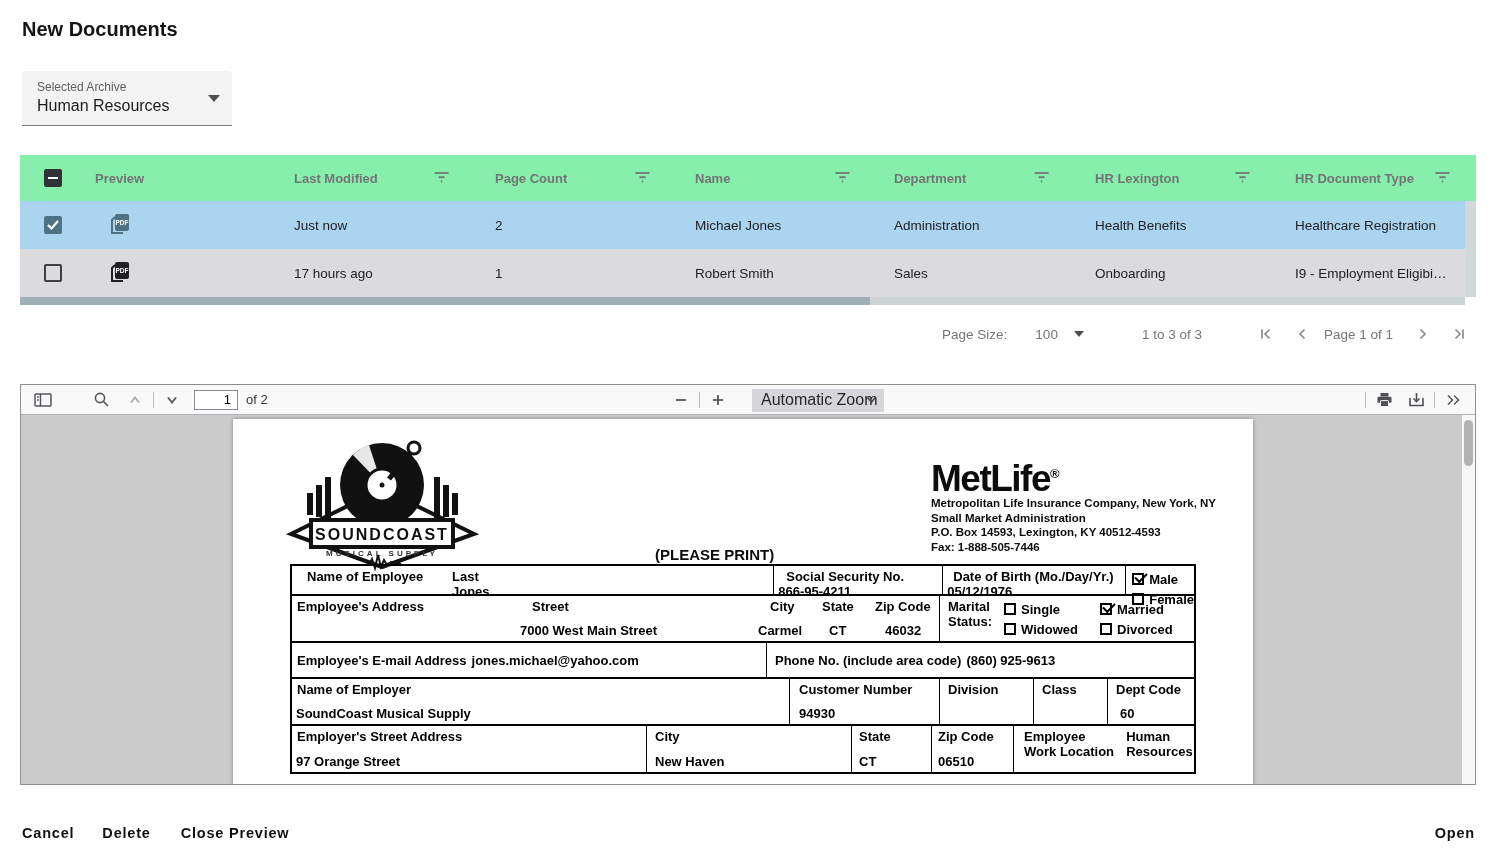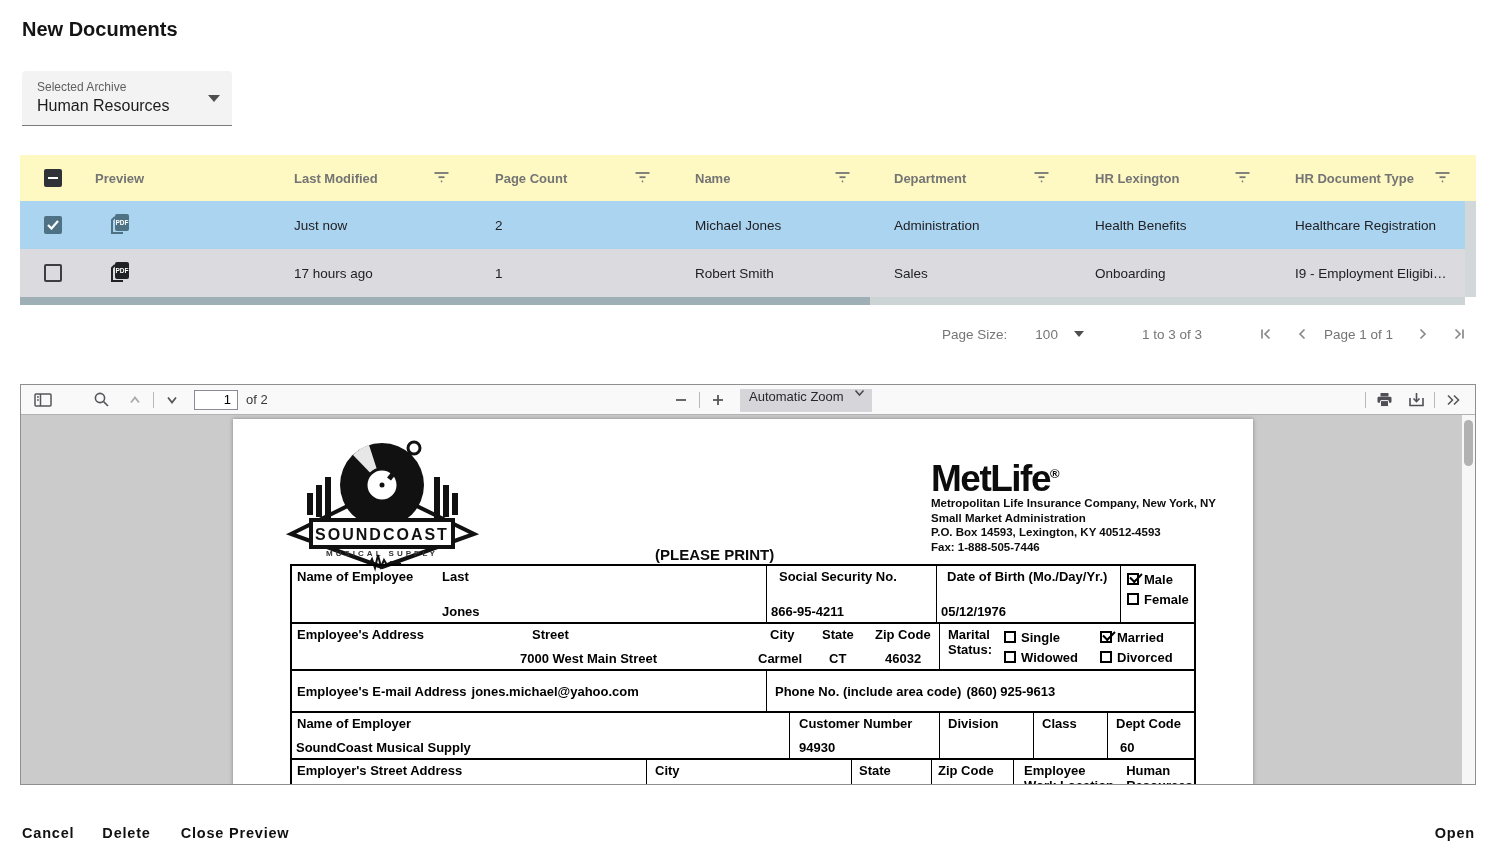--- a/index.html
+++ b/index.html
@@ -11,21 +11,21 @@
 
   .archive-select { position:absolute; left:22px; top:71px; width:210px; height:55px;
     background:#f3f3f4; border-bottom:1px solid #7a7a7a; border-radius:4px 4px 0 0; cursor:pointer; }
   .archive-select .lbl { position:absolute; left:15px; top:9px; font-size:12px; color:#5f5f5f; }
   .archive-select .val { position:absolute; left:15px; top:26px; font-size:16px; color:#1b1b1b; }
   .archive-select .caret { position:absolute; right:12px; top:24px; width:0; height:0;
     border-left:6px solid transparent; border-right:6px solid transparent; border-top:7px solid #4f4f4f; }
 
   
   .grid { position:absolute; left:20px; top:155px; width:1456px; }
-  .thead { display:flex; height:46px; align-items:center; background:#fef9c3; }
+  .thead { display:flex; height:46px; align-items:center; background:#86efac; }
   .trow  { display:flex; height:48px; align-items:center; }
   .trow.selected { background:#abd4f1; }
   .trow.alt      { background:#dbdbdf; }
   .c0{width:75px;} .c1{width:199px;} .c2{width:201px;} .c3{width:200px;}
   .c4{width:199px;} .c5{width:201px;} .c6{width:200px;} .c7{width:170px;}
   .hcell { position:relative; font-size:13px; font-weight:700; color:#747474; height:100%; display:flex; align-items:center; }
   .hcell .ficon { position:absolute; left:140px; top:16px; }
   .tcell { font-size:13.5px; color:#202124; }
   .cb-wrap { padding-left:24px; display:flex; align-items:center; height:100%; }
   .checkbox { width:18px; height:18px; border-radius:2px; display:flex; align-items:center; justify-content:center; cursor:pointer; }
@@ -51,22 +51,22 @@
 
   
   .viewer { position:absolute; left:20px; top:384px; width:1456px; height:401px; border:1px solid #8f8f8f; background:#cbcbcb; }
   .toolbar { position:relative; height:30px; background:#f9f9fa; border-bottom:1px solid #b1b1b6; display:flex; align-items:center; padding:0 10px; }
   .tbtn { display:flex; align-items:center; justify-content:center; width:24px; height:24px; cursor:pointer; }
   .tsep { width:1px; height:16px; background:#b9b9bd; margin:0 6px; }
   .page-input { width:44px; height:20px; border:1px solid #8b8b95; background:#fff; font-size:13px; text-align:right;
     padding-right:6px; margin-left:10px; font-family:"Liberation Sans",sans-serif; }
   .of-pages { font-size:13px; color:#38383d; margin-left:8px; }
   .tb-center { position:absolute; left:648px; top:0; height:30px; display:flex; align-items:center; }
-  .zoom-select { margin-left:10px; width:132px; height:23px; background:#d6d6da; display:flex; align-items:flex-start;
-    font-size:13px; color:#26262b; padding-left:9px; cursor:pointer; position:relative; }
+  .zoom-select { margin-left:22px; width:132px; height:23px; background:#d6d6da; display:flex; align-items:center;
+    font-size:16px; color:#26262b; padding-left:9px; cursor:pointer; position:relative; }
   .zoom-select svg { position:absolute; right:7px; }
   .tb-right { margin-left:auto; display:flex; align-items:center; }
 
   .docarea { position:relative; height:369px; overflow:hidden; }
   .pdf-page { position:absolute; left:212px; top:4px; width:1020px; height:720px; background:#fff; box-shadow:0 0 4px rgba(0,0,0,.35); }
   .v-scrollbar { position:absolute; right:0; top:0; width:13px; height:369px; background:#f7f7f7; }
   .v-scrollbar .thumb { position:absolute; top:5px; left:2px; width:9px; height:46px; background:#b2b2b2; border-radius:5px; }
 
   
   .metlife { position:absolute; left:698px; top:38px; color:#0c0c0c; width:290px; }
@@ -410,21 +410,21 @@
           <div class="ml-line">Metropolitan Life Insurance Company, New York, NY</div>
           <div class="ml-line">Small Market Administration</div>
           <div class="ml-line">P.O. Box 14593, Lexington, KY  40512-4593</div>
           <div class="ml-line">Fax:  1-888-505-7446</div>
         </div>
 
         <div class="please-print">(PLEASE PRINT)</div>
 
         <div class="hrform">
 
-          <div class="frow" style="height:58px;">
+          <div class="frow" style="height:30px;padding-left:10px;">
             <div class="fcell" style="width:475px; display:flex;">
               <span class="flabel" style="width:150px; padding:3px 0 0 5px;">Name of Employee</span>
               <span style="width:62px; display:flex; flex-direction:column; justify-content:space-between; padding:3px 0;">
                 <span class="flabel">Last</span>
                 <span class="fval">Jones</span>
               </span>
             </div>
             <div class="fcell" style="width:170px; display:flex; flex-direction:column; justify-content:space-between; padding:3px 0;">
               <span class="flabel" style="padding-left:12px;">Social Security No.</span>
               <span class="fval" style="padding-left:4px;">866-95-4211</span>
@@ -478,21 +478,21 @@
                     <span>Married</span>
                   </div>
                 <div class="optrow">
                     <span class="fcheck"></span>
                     <span>Divorced</span>
                   </div>
               </span>
             </div>
           </div>
 
-          <div class="frow" style="height:42px; align-items:center;">
+          <div class="frow" style="height:36px; align-items:center;">
             <div class="fcell" style="width:475px; display:flex; align-items:center; height:100%;">
               <span class="flabel" style="padding-left:5px;">Employee's E-mail Address</span>
               <span class="fval" style="padding-left:5px;">jones.michael@yahoo.com</span>
             </div>
             <div class="fcell" style="flex:1; display:flex; align-items:center; height:100%;">
               <span class="flabel" style="padding-left:8px;">Phone No. (include area code)</span>
               <span class="fval" style="padding-left:5px;">(860) 925-9613</span>
             </div>
           </div>
 

